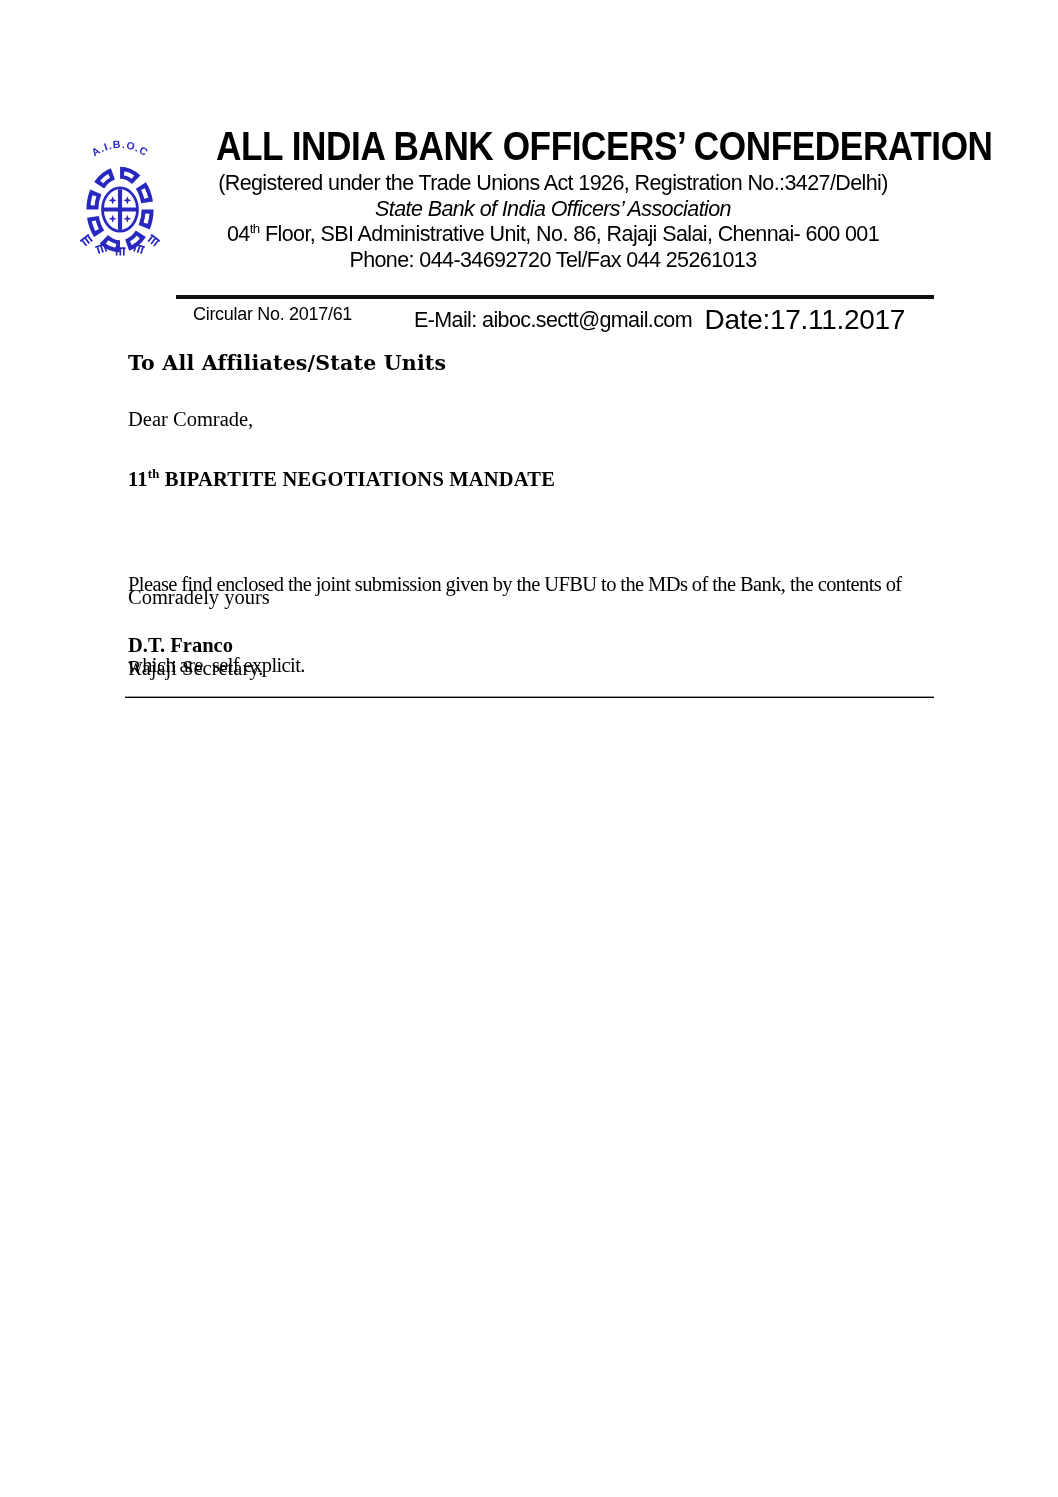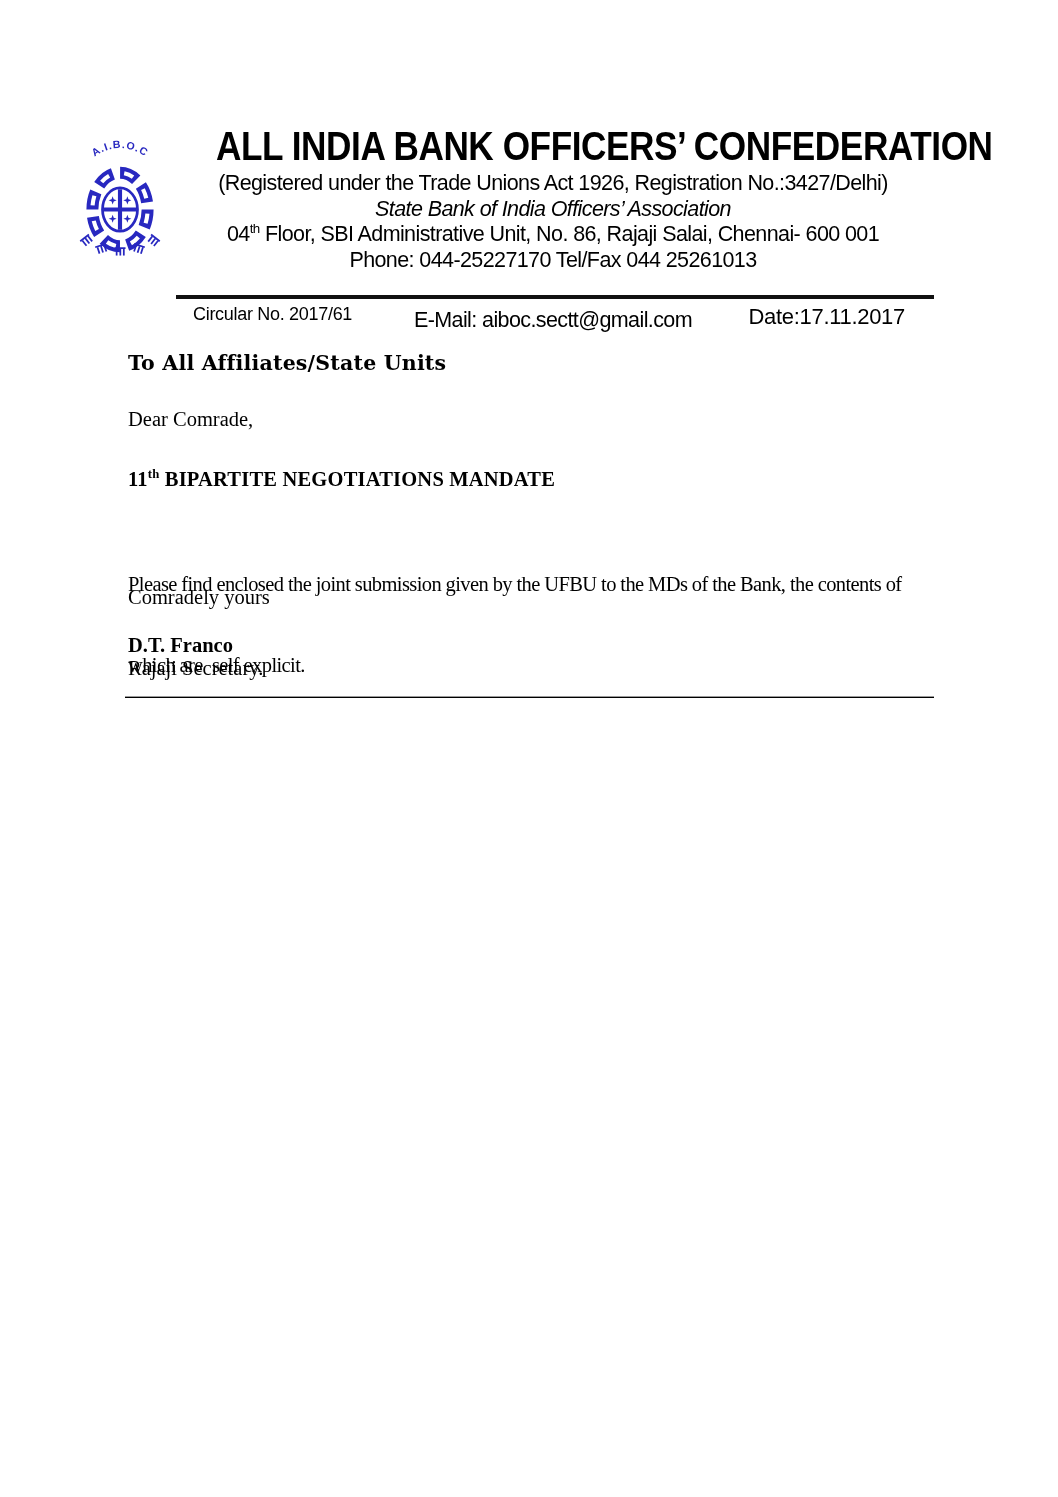--- a/index.html
+++ b/index.html
@@ -30,21 +30,21 @@
   .line-reg   { top: 171px; }
   .line-assoc { top: 197px; font-style: italic; }
   .line-addr  { top: 222px; }
   .line-phone { top: 248px; }
   .line-email { top: 273px; margin-top: 35px; }
   .sup { font-size: 0.62em; vertical-align: super; line-height: 0; }
 
   .rule-top { top: 295px; left: 176px; width: 758px; height: 4px; background: #111111; }
 
   .meta-circular { top: 304px; left: 193px; font-size: 18px; letter-spacing: -0.3px; }
-  .meta-date     { top: 304px; right: 153px; font-size: 22px; letter-spacing: -0.3px; }
+  .meta-date     { top: 304px; right: 153px; font-size: 28px; letter-spacing: -0.3px; }
 
   
   .addressee {
     top: 351px; left: 128px;
     font-family: "DejaVu Serif", serif;
     font-weight: 700;
     font-size: 20.5px;
     letter-spacing: 0.2px;
   }
   .salutation { top: 408px; left: 128px; font-size: 20.5px; }
@@ -129,21 +129,21 @@
   </div>
 
   <div class="abs header-line org-title sans">ALL INDIA BANK OFFICERS’ CONFEDERATION</div>
 
   <div class="abs header-line sub line-reg sans">(Registered under the Trade Unions Act 1926, Registration No.:3427/Delhi)</div>
 
   <div class="abs header-line sub line-assoc sans">State Bank of India Officers’ Association</div>
 
   <div class="abs header-line sub line-addr sans"><span>04</span><span class="sup">th</span><span> Floor, SBI Administrative Unit, No. 86, Rajaji Salai, Chennai- 600 001</span></div>
 
-  <div class="abs header-line sub line-phone sans">Phone: 044-25227170 Tel/Fax 044 25261013</div>
+  <div class="abs header-line sub line-phone sans">Phone: 044-34692720 Tel/Fax 044 25261013</div>
 
   <div class="abs header-line sub line-email sans">E-Mail: aiboc.sectt@gmail.com</div>
 
   <div class="abs rule-top"></div>
 
   <div class="abs meta-circular sans">Circular No. 2017/61</div>
 
   <div class="abs meta-date sans">Date:17.11.2017</div>
 
   <div class="abs addressee">To All Affiliates/State Units</div>

